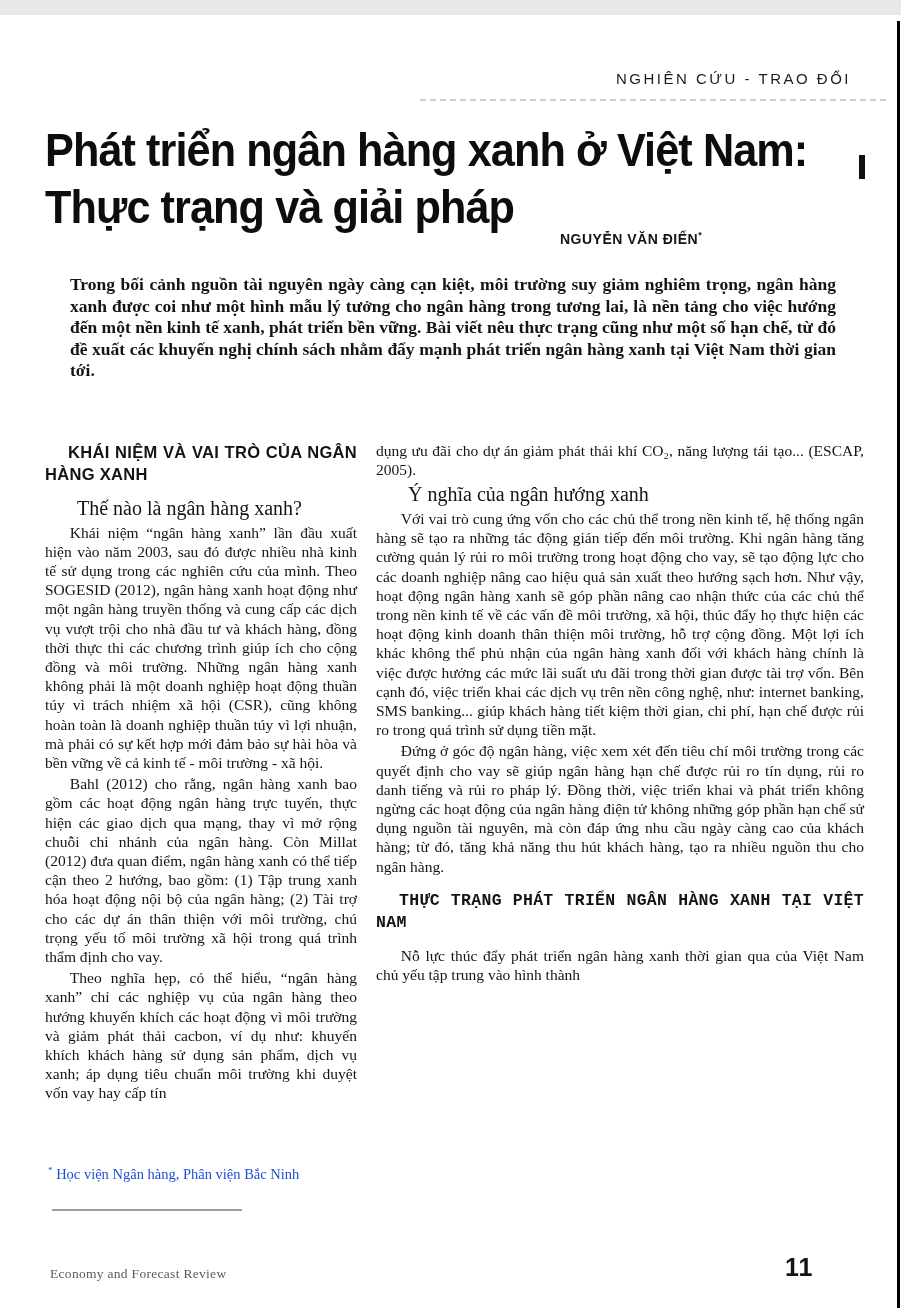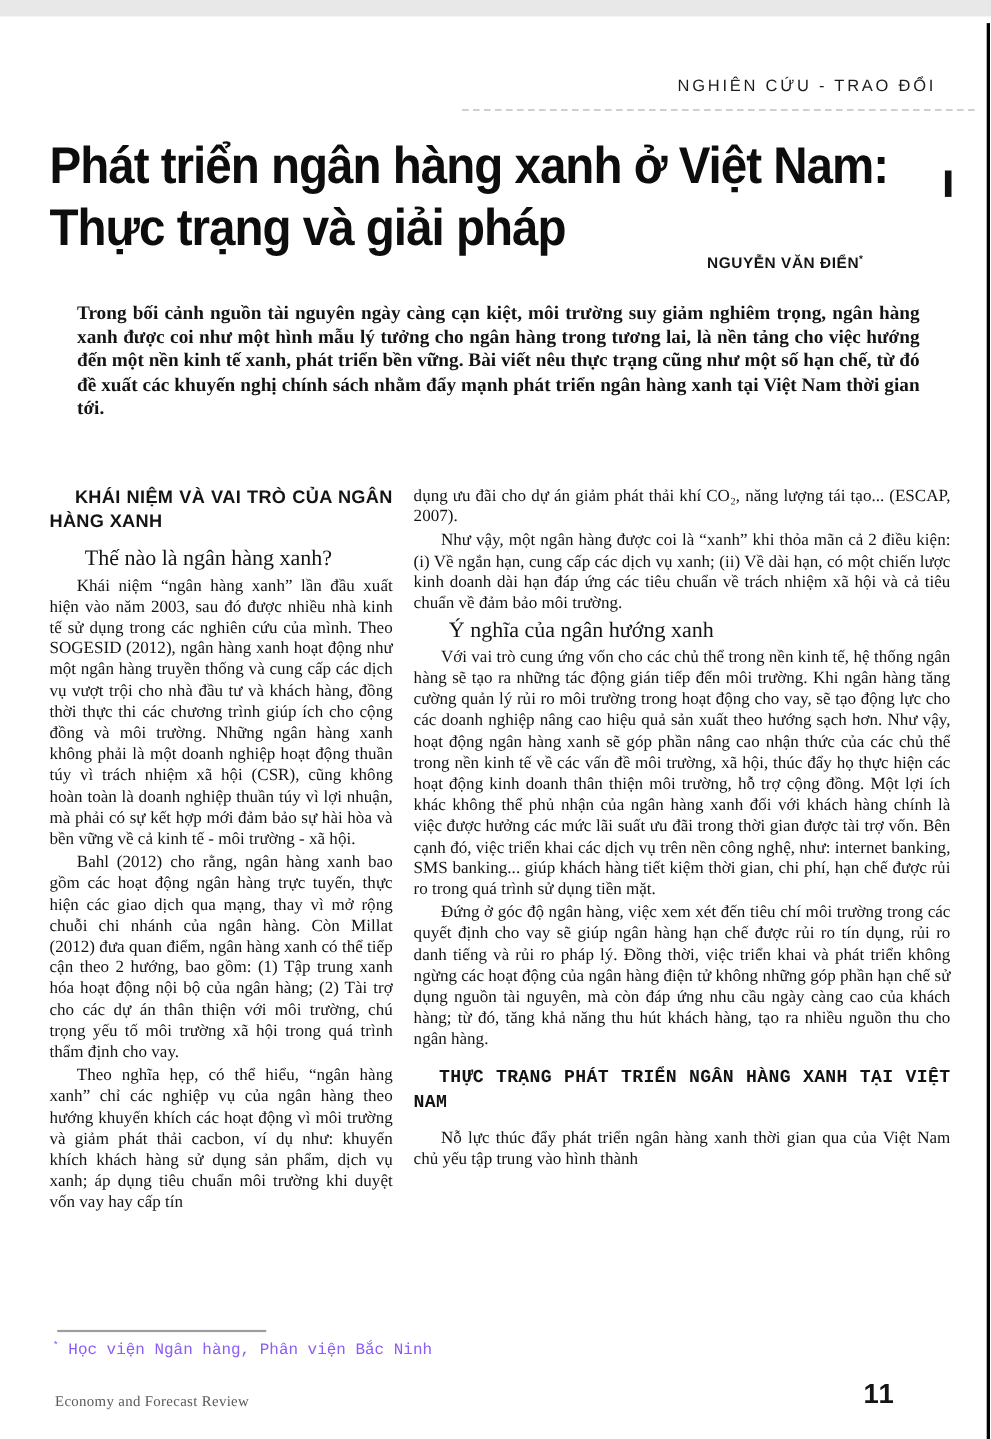--- a/index.html
+++ b/index.html
@@ -36,21 +36,21 @@
   .title {
     position: absolute; left: 45px; top: 106px; width: 860px;
     font-family: "Liberation Sans", sans-serif;
     font-weight: bold; font-size: 47px; line-height: 57px;
     letter-spacing: -1px; color: #0d0d0d;
     transform: scaleX(0.92); transform-origin: left top;
     white-space: nowrap;
   }
   .author {
     position: absolute; left: 560px; top: 215px; width: 225px;
-    text-align: right;
+    text-align: left;
     font-family: "Liberation Sans", sans-serif;
     font-weight: bold; font-size: 14px; letter-spacing: 0.5px;
   }
   .author sup { font-size: 9px; }
 
   
   .abstract {
     position: absolute; left: 70px; top: 259px; width: 766px;
     font-weight: bold; font-size: 17.5px; line-height: 21.6px;
     text-align: justify;
@@ -84,23 +84,23 @@
     font-weight: normal; font-size: 20px; line-height: 19.5px;
     text-indent: 1.6em; margin: 6px 0 4px 0;
   }
 
   
   .footnote-rule {
     position: absolute; left: 52px; top: 1194px; width: 190px;
     border-top: 2px solid #9d9d9d;
   }
   .footnote {
-    position: absolute; left: 48px; top: 1203px;
-    font-family: Liberation Mono, monospace;
-    font-size: 14.5px; color: #8b5cf6;
+    position: absolute; left: 48px; top: 1150px;
+    font-family: Liberation Serif, serif;
+    font-size: 14.5px; color: #1d4ed8;
   }
   .footnote sup { font-size: 9px; }
 
   
   .footer-journal {
     position: absolute; left: 50px; top: 1251px;
     font-size: 13.5px; color: #5a5a5a; letter-spacing: 0.3px;
   }
   .footer-page {
     position: absolute; left: 785px; top: 1238px;
@@ -139,22 +139,21 @@
 
   <div class="columns">
     <div class="col-left">
       <div class="section-heading">KHÁI NIỆM VÀ VAI TRÒ CỦA NGÂN HÀNG XANH</div>
       <div class="subhead">Thế nào là ngân hàng xanh?</div>
       <p class="body-para">Khái niệm “ngân hàng xanh” lần đầu xuất hiện vào năm 2003, sau đó được nhiều nhà kinh tế sử dụng trong các nghiên cứu của mình. Theo SOGESID (2012), ngân hàng xanh hoạt động như một ngân hàng truyền thống và cung cấp các dịch vụ vượt trội cho nhà đầu tư và khách hàng, đồng thời thực thi các chương trình giúp ích cho cộng đồng và môi trường. Những ngân hàng xanh không phải là một doanh nghiệp hoạt động thuần túy vì trách nhiệm xã hội (CSR), cũng không hoàn toàn là doanh nghiệp thuần túy vì lợi nhuận, mà phải có sự kết hợp mới đảm bảo sự hài hòa và bền vững về cả kinh tế - môi trường - xã hội.</p>
       <p class="body-para">Bahl (2012) cho rằng, ngân hàng xanh bao gồm các hoạt động ngân hàng trực tuyến, thực hiện các giao dịch qua mạng, thay vì mở rộng chuỗi chi nhánh của ngân hàng. Còn Millat (2012) đưa quan điểm, ngân hàng xanh có thể tiếp cận theo 2 hướng, bao gồm: (1) Tập trung xanh hóa hoạt động nội bộ của ngân hàng; (2) Tài trợ cho các dự án thân thiện với môi trường, chú trọng yếu tố môi trường xã hội trong quá trình thẩm định cho vay.</p>
       <p class="body-para">Theo nghĩa hẹp, có thể hiểu, “ngân hàng xanh” chỉ các nghiệp vụ của ngân hàng theo hướng khuyến khích các hoạt động vì môi trường và giảm phát thải cacbon, ví dụ như: khuyến khích khách hàng sử dụng sản phẩm, dịch vụ xanh; áp dụng tiêu chuẩn môi trường khi duyệt vốn vay hay cấp tín</p>
     </div>
     <div class="col-right">
-      <p class="body-para no-indent">dụng ưu đãi cho dự án giảm phát thải khí CO₂, năng lượng tái tạo... (ESCAP, 2007).</p>
-      <p class="body-para">Như vậy, một ngân hàng được coi là “xanh” khi thỏa mãn cả 2 điều kiện: (i) Về ngắn hạn, cung cấp các dịch vụ xanh; (ii) Về dài hạn, có một chiến lược kinh doanh dài hạn đáp ứng các tiêu chuẩn về trách nhiệm xã hội và cả tiêu chuẩn về đảm bảo môi trường.</p>
+      <p class="body-para no-indent">dụng ưu đãi cho dự án giảm phát thải khí CO₂, năng lượng tái tạo... (ESCAP, 2005).</p>
       <div class="subhead">Ý nghĩa của ngân hướng xanh</div>
       <p class="body-para">Với vai trò cung ứng vốn cho các chủ thể trong nền kinh tế, hệ thống ngân hàng sẽ tạo ra những tác động gián tiếp đến môi trường. Khi ngân hàng tăng cường quản lý rủi ro môi trường trong hoạt động cho vay, sẽ tạo động lực cho các doanh nghiệp nâng cao hiệu quả sản xuất theo hướng sạch hơn. Như vậy, hoạt động ngân hàng xanh sẽ góp phần nâng cao nhận thức của các chủ thể trong nền kinh tế về các vấn đề môi trường, xã hội, thúc đẩy họ thực hiện các hoạt động kinh doanh thân thiện môi trường, hỗ trợ cộng đồng. Một lợi ích khác không thể phủ nhận của ngân hàng xanh đối với khách hàng chính là việc được hưởng các mức lãi suất ưu đãi trong thời gian được tài trợ vốn. Bên cạnh đó, việc triển khai các dịch vụ trên nền công nghệ, như: internet banking, SMS banking... giúp khách hàng tiết kiệm thời gian, chi phí, hạn chế được rủi ro trong quá trình sử dụng tiền mặt.</p>
       <p class="body-para">Đứng ở góc độ ngân hàng, việc xem xét đến tiêu chí môi trường trong các quyết định cho vay sẽ giúp ngân hàng hạn chế được rủi ro tín dụng, rủi ro danh tiếng và rủi ro pháp lý. Đồng thời, việc triển khai và phát triển không ngừng các hoạt động của ngân hàng điện tử không những góp phần hạn chế sử dụng nguồn tài nguyên, mà còn đáp ứng nhu cầu ngày càng cao của khách hàng; từ đó, tăng khả năng thu hút khách hàng, tạo ra nhiều nguồn thu cho ngân hàng.</p>
       <div class="section-heading mid">THỰC TRẠNG PHÁT TRIỂN NGÂN HÀNG XANH TẠI VIỆT NAM</div>
       <p class="body-para">Nỗ lực thúc đẩy phát triển ngân hàng xanh thời gian qua của Việt Nam chủ yếu tập trung vào hình thành</p>
     </div>
   </div>
 
   <div class="footnote-rule"></div>
   <div class="footnote">

